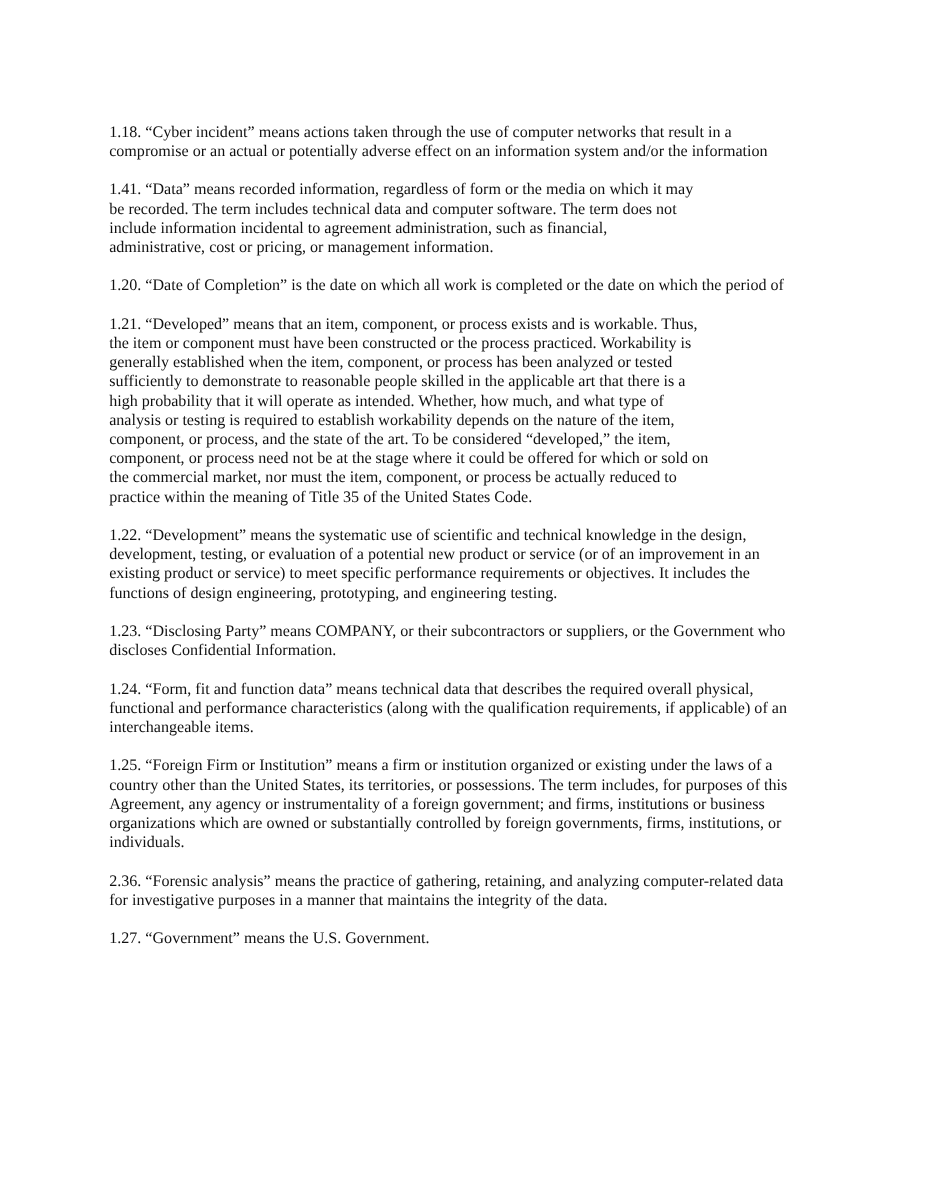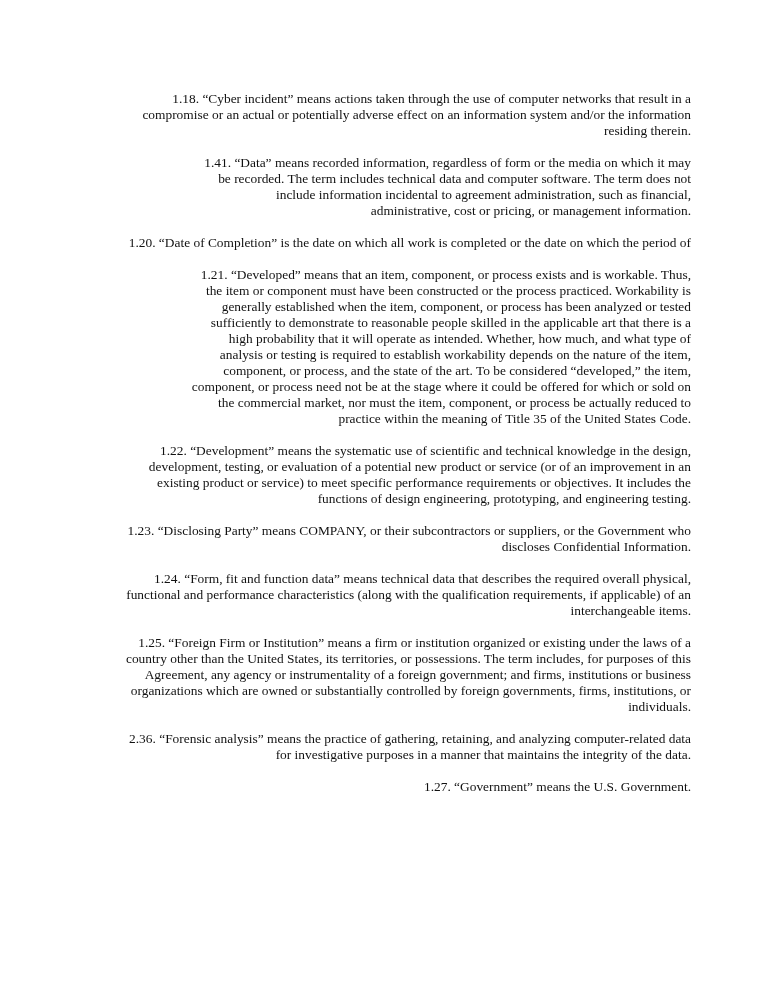--- a/index.html
+++ b/index.html
@@ -17,37 +17,35 @@
       position: absolute;
       left: 91px;
       top: 91px;
       width: 600px;
       font-family: "Liberation Serif", "DejaVu Serif", serif;
       font-size: 13.4px;
       line-height: 16px;
       color: #111111;
     }
     .para {
-      margin: 0 0 16px 0;
-      text-align: right;
+      margin: 11px 0 16px 0;
     }
     .line {
       display: block;
       white-space: nowrap;
     }
   </style>
 </head>
 <body>
 
 <div class="page">
 
   <div class="para">
     <span class="line">1.18. “Cyber incident” means actions taken through the use of computer networks that result in a</span>
     <span class="line">compromise or an actual or potentially adverse effect on an information system and/or the information</span>
-    <span class="line">residing therein.</span>
   </div>
 
   <div class="para">
     <span class="line">1.41. “Data” means recorded information, regardless of form or the media on which it may</span>
     <span class="line">be recorded. The term includes technical data and computer software. The term does not</span>
     <span class="line">include information incidental to agreement administration, such as financial,</span>
     <span class="line">administrative, cost or pricing, or management information.</span>
   </div>
 
   <div class="para">

